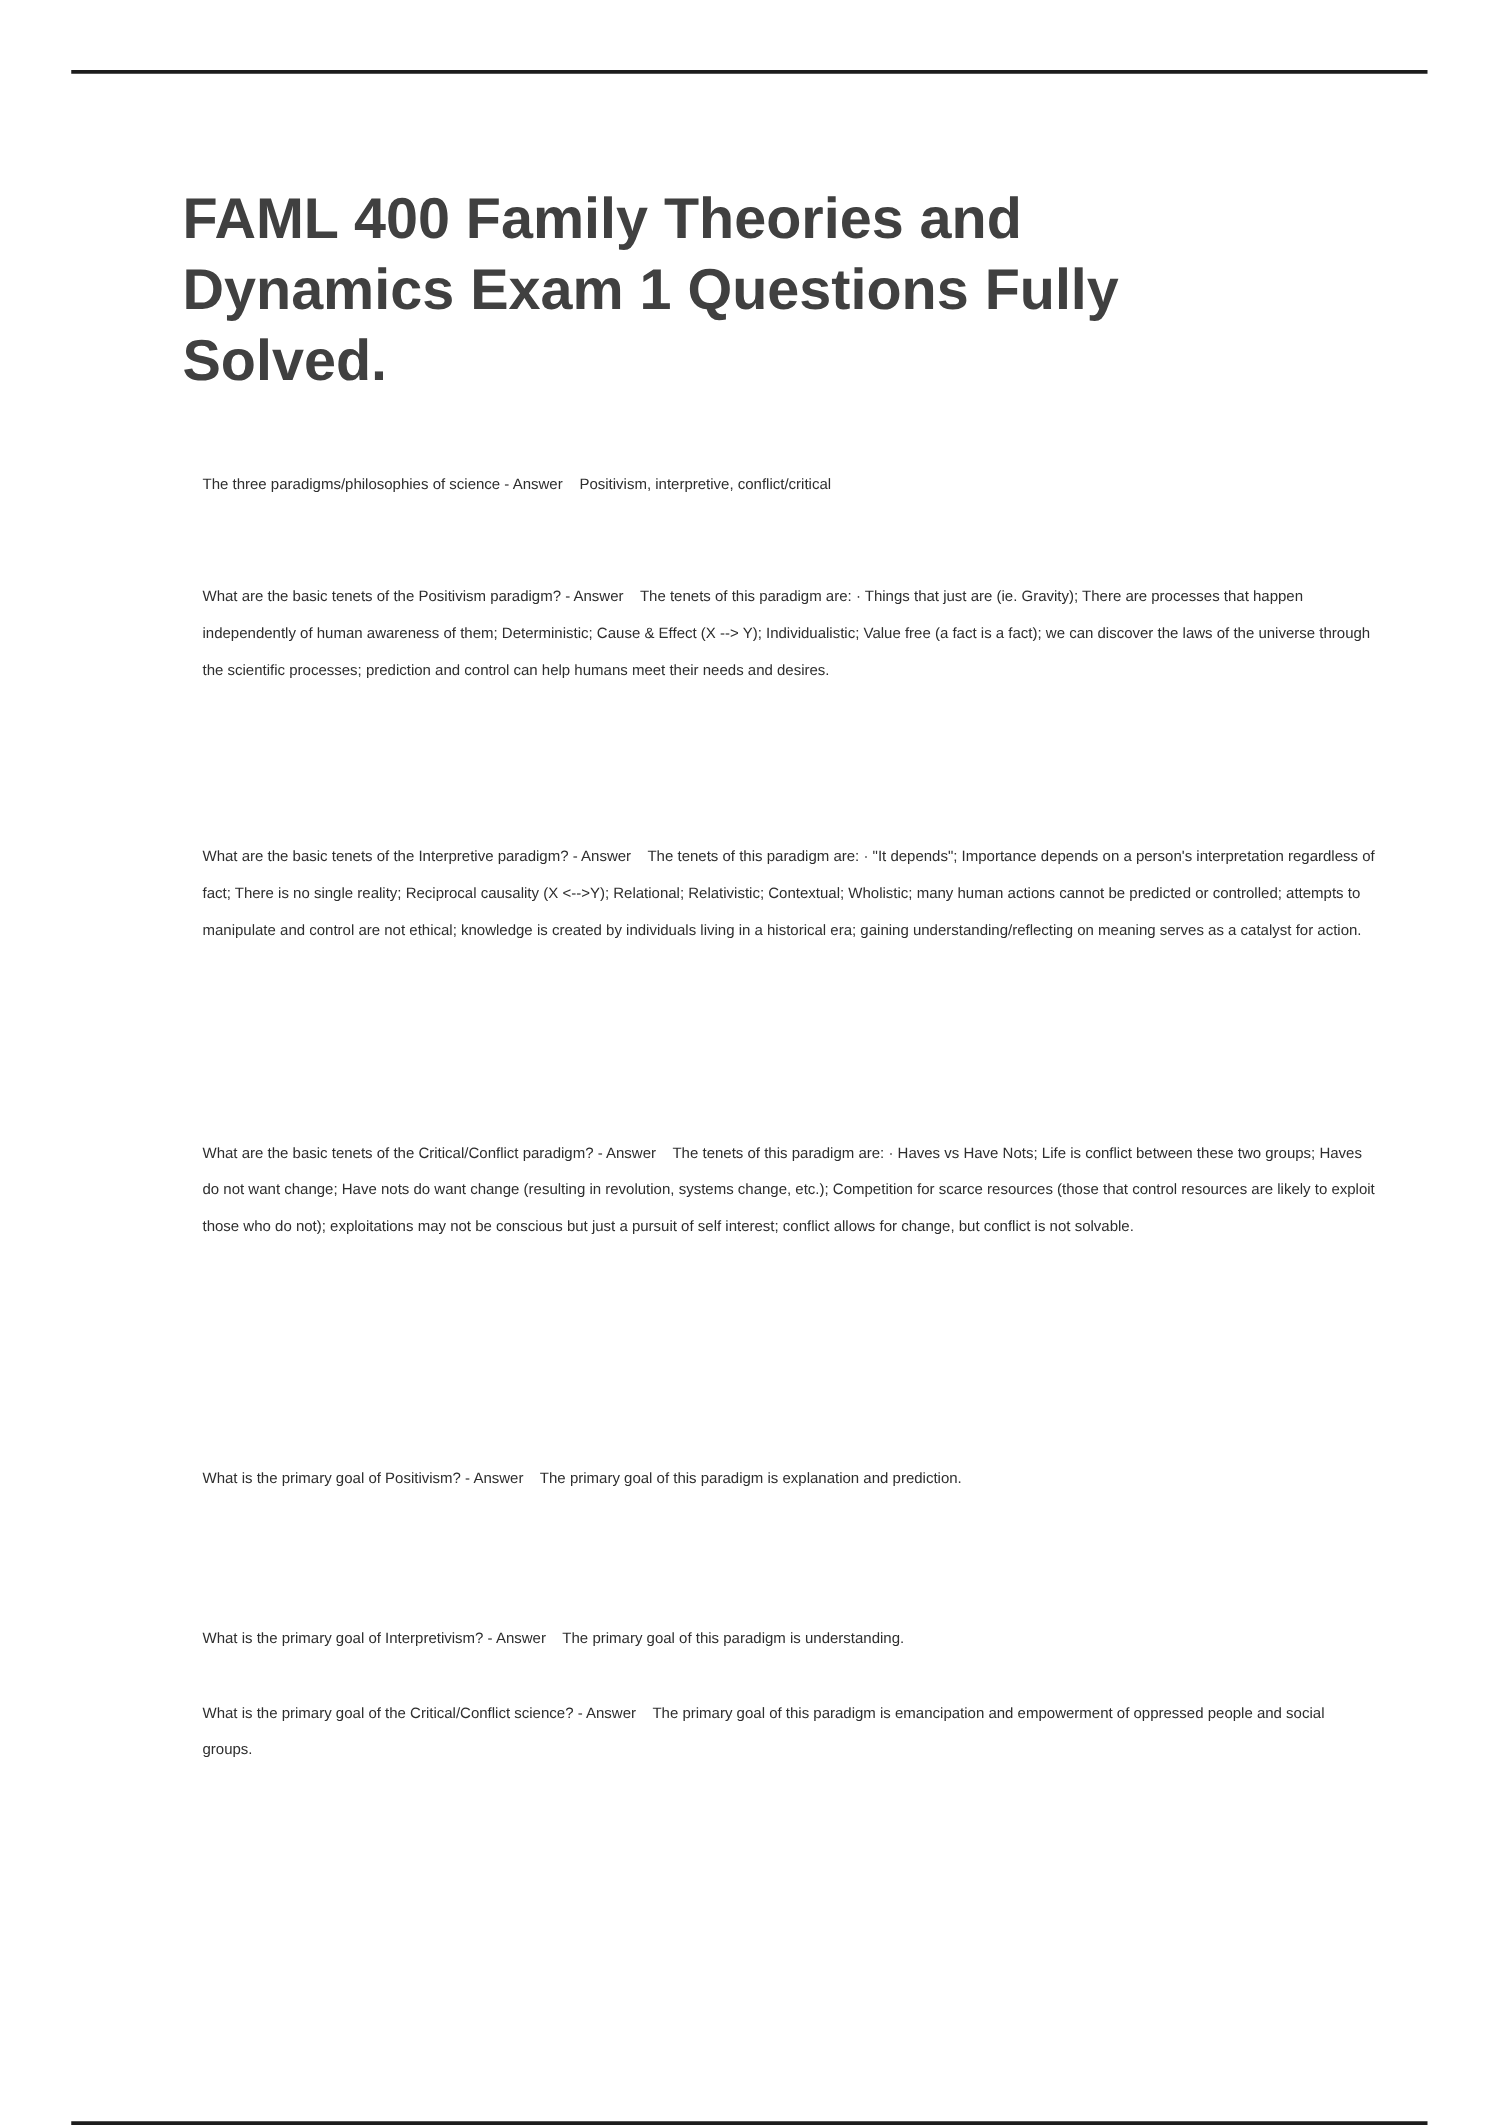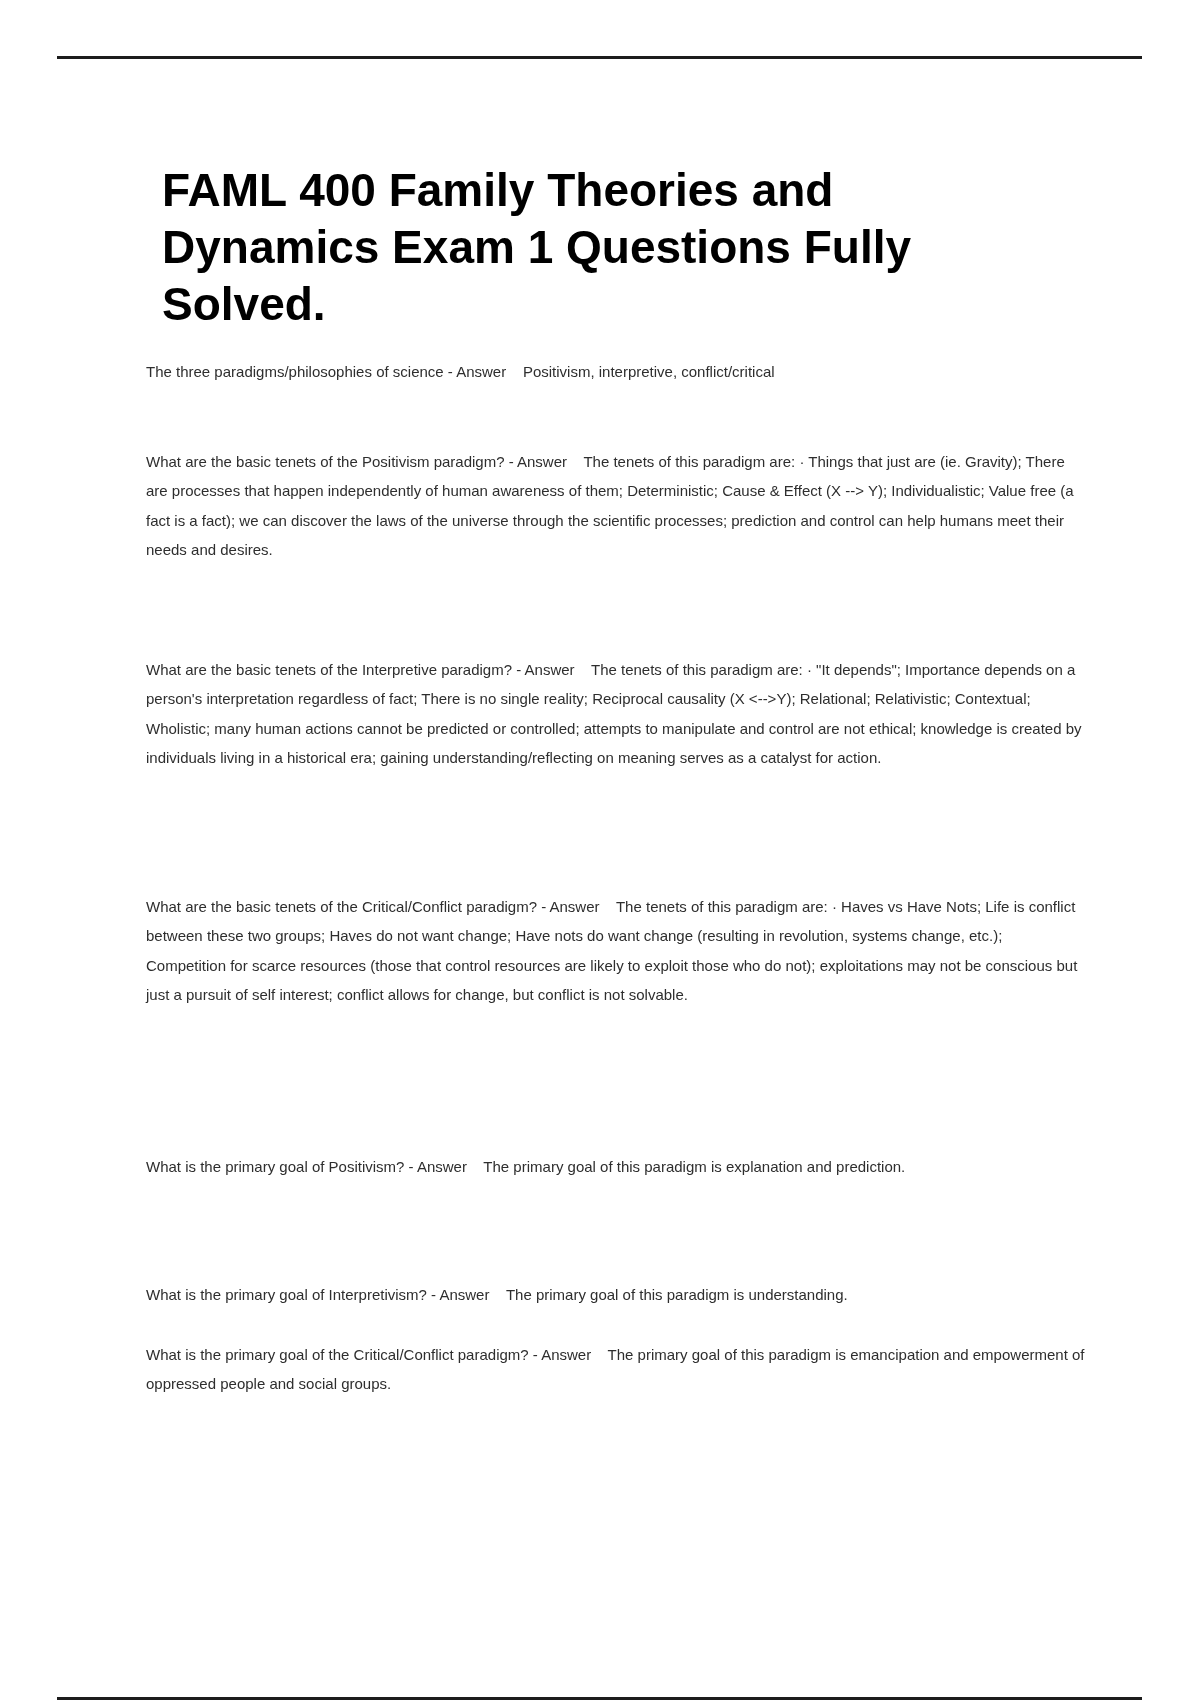--- a/index.html
+++ b/index.html
@@ -1,27 +1,27 @@
 <!DOCTYPE html>
 <html><head>
 <meta charset="utf-8">
 <style>
   html, body { margin: 0; padding: 0; background: #ffffff; }
   body { width: 1200px; height: 1700px; position: relative; overflow: hidden; }
   .rule { position: absolute; left: 57px; width: 1085px; height: 3px; background: #1c1c1c; }
   .rule.top { top: 56px; }
   .rule.bottom { top: 1697px; }
   .title {
-    position: absolute; left: 146px; top: 146px; width: 800px; margin: 16px;
+    position: absolute; left: 146px; top: 146px; width: 800px; margin: 0;
     font-family: "Liberation Sans", sans-serif; font-weight: bold;
-    font-size: 46px; line-height: 57px; color: #000000;
+    font-size: 46px; line-height: 57px; color: #404040;
   }
   .qa {
-    position: absolute; left: 146px; width: 940px; margin: 0;
-    font-family: "Liberation Sans", sans-serif; font-size: 15px;
+    position: absolute; left: 146px; width: 940px; margin: 16px;
+    font-family: "Liberation Sans", sans-serif; font-size: 12px;
     line-height: 29.3px; color: #2e2e2e;
   }
   .qa .gap { white-space: pre; }
 </style>
 </head>
 <body>
 
 <div class="rule top"></div>
 
 <h1 class="title">FAML 400 Family Theories and Dynamics Exam 1 Questions Fully Solved.</h1>
@@ -31,15 +31,15 @@
 <p class="qa" style="top:447px"><span>What are the basic tenets of the Positivism paradigm? - Answer</span><span class="gap">    </span><span>The tenets of this paradigm are: · Things that just are (ie. Gravity); There are processes that happen independently of human awareness of them; Deterministic; Cause &amp; Effect (X --&gt; Y); Individualistic; Value free (a fact is a fact); we can discover the laws of the universe through the scientific processes; prediction and control can help humans meet their needs and desires.</span></p>
 
 <p class="qa" style="top:655px"><span>What are the basic tenets of the Interpretive paradigm? - Answer</span><span class="gap">    </span><span>The tenets of this paradigm are: · "It depends"; Importance depends on a person's interpretation regardless of fact; There is no single reality; Reciprocal causality (X &lt;--&gt;Y); Relational; Relativistic; Contextual; Wholistic; many human actions cannot be predicted or controlled; attempts to manipulate and control are not ethical; knowledge is created by individuals living in a historical era; gaining understanding/reflecting on meaning serves as a catalyst for action.</span></p>
 
 <p class="qa" style="top:892px"><span>What are the basic tenets of the Critical/Conflict paradigm? - Answer</span><span class="gap">    </span><span>The tenets of this paradigm are: · Haves vs Have Nots; Life is conflict between these two groups; Haves do not want change; Have nots do want change (resulting in revolution, systems change, etc.); Competition for scarce resources (those that control resources are likely to exploit those who do not); exploitations may not be conscious but just a pursuit of self interest; conflict allows for change, but conflict is not solvable.</span></p>
 
 <p class="qa" style="top:1152px"><span>What is the primary goal of Positivism? - Answer</span><span class="gap">    </span><span>The primary goal of this paradigm is explanation and prediction.</span></p>
 
 <p class="qa" style="top:1280px"><span>What is the primary goal of Interpretivism? - Answer</span><span class="gap">    </span><span>The primary goal of this paradigm is understanding.</span></p>
 
-<p class="qa" style="top:1340px"><span>What is the primary goal of the Critical/Conflict paradigm? - Answer</span><span class="gap">    </span><span>The primary goal of this paradigm is emancipation and empowerment of oppressed people and social groups.</span></p>
+<p class="qa" style="top:1340px"><span>What is the primary goal of the Critical/Conflict science? - Answer</span><span class="gap">    </span><span>The primary goal of this paradigm is emancipation and empowerment of oppressed people and social groups.</span></p>
 
 <div class="rule bottom"></div>
 
 </body></html>

